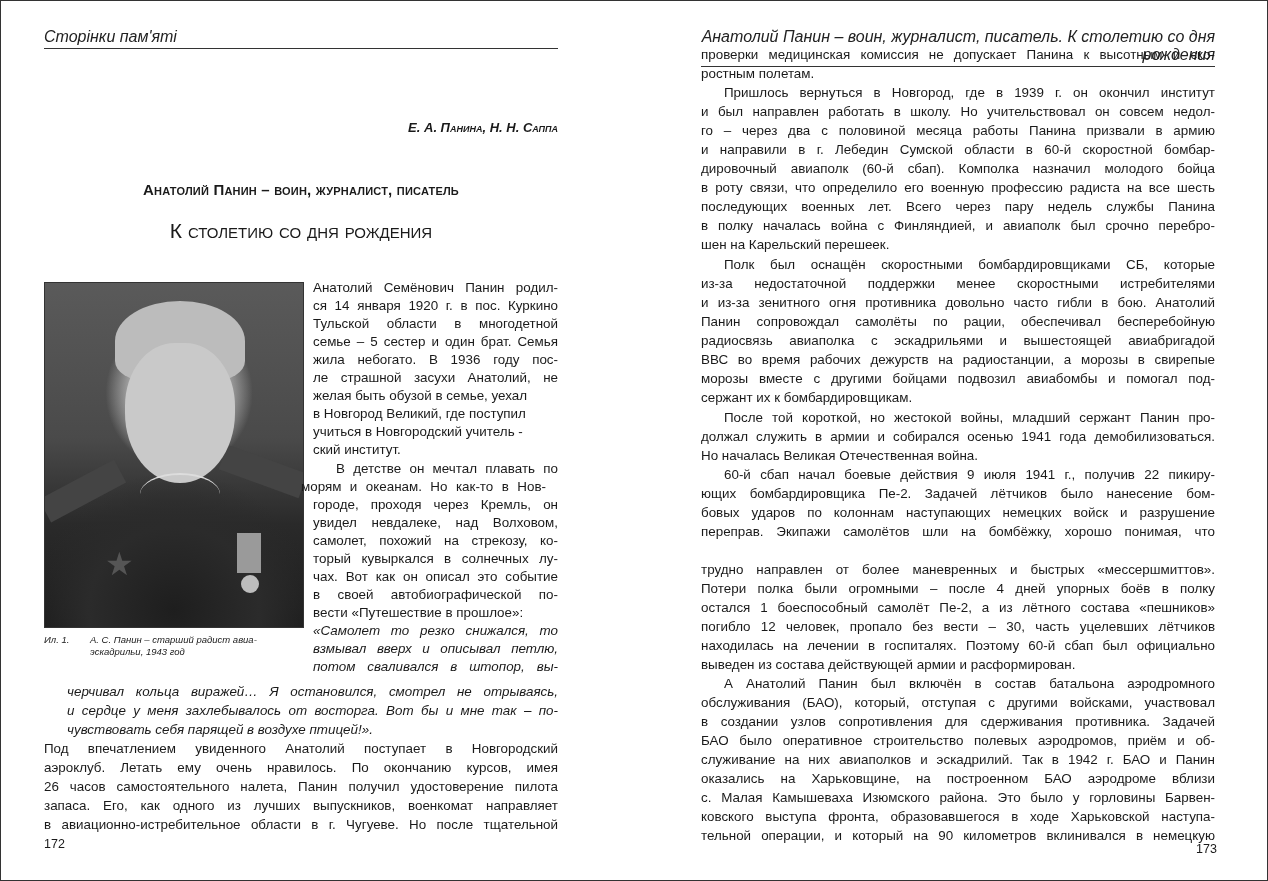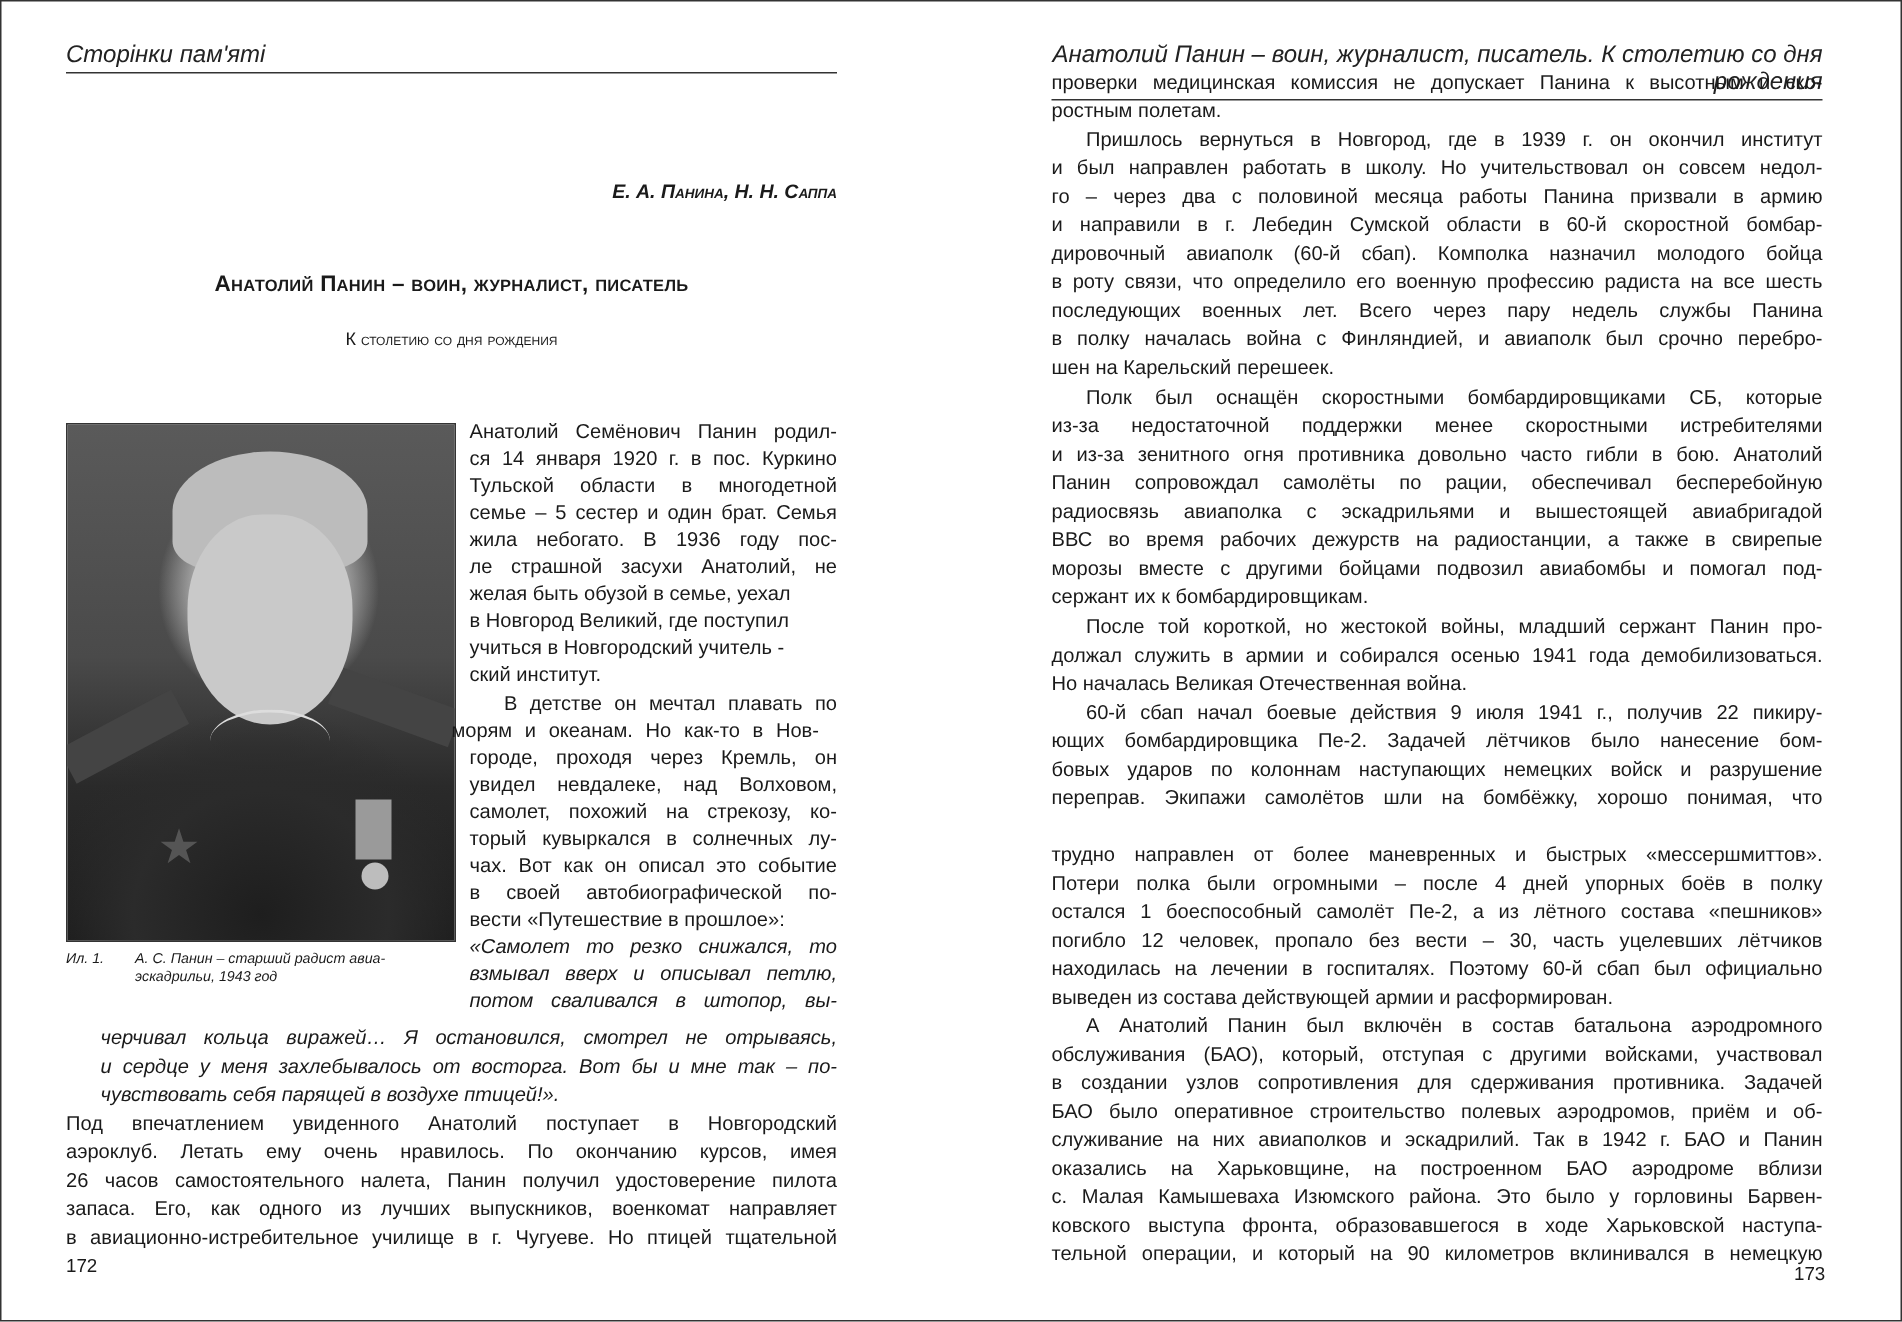--- a/index.html
+++ b/index.html
@@ -14,21 +14,21 @@
   .running-head { position: absolute; font-style: italic; font-size: 16px; color: #222;
                   border-bottom: 1.5px solid #333; padding-bottom: 2px; }
   .page-left .running-head { left: 44px; top: 28px; width: 514px; text-align: left; }
   .page-right .running-head { left: 67px; top: 28px; width: 514px; text-align: right; }
 
   .authors { position: absolute; left: 44px; top: 120px; width: 514px; text-align: right;
              font-weight: bold; font-style: italic; font-size: 13px; font-variant: small-caps; }
   .title { position: absolute; left: 44px; top: 181px; width: 514px; text-align: center;
            font-weight: bold; font-size: 15px; font-variant: small-caps; letter-spacing: 0.2px; }
   .subtitle { position: absolute; left: 44px; top: 219px; width: 514px; text-align: center;
-              font-size: 12px; font-variant: small-caps; }
+              font-size: 21px; font-variant: small-caps; }
 
   .photo { position: absolute; left: 44px; top: 282px; width: 258px; height: 344px;
            background:
              radial-gradient(ellipse 38% 30% at 52% 32%, #d8d8d8 0%, #b8b8b8 45%, transparent 75%),
              radial-gradient(ellipse 55% 40% at 50% 95%, #1e1e1e 0%, #2b2b2b 60%, transparent 100%),
              linear-gradient(180deg, #5a5a5a 0%, #4a4a4a 45%, #2a2a2a 70%, #1c1c1c 100%);
            border: 1px solid #333; overflow: hidden; }
   .photo .hair { position: absolute; left: 70px; top: 18px; width: 130px; height: 80px;
                  border-radius: 60% 60% 30% 30%; background: #bcbcbc; }
   .photo .face { position: absolute; left: 80px; top: 60px; width: 110px; height: 140px;
@@ -113,21 +113,21 @@
   <div class="ln it" style="left:313px;top:658px;width:245px">потом сваливался в штопор, вы-</div>
 
   <div class="ln it" style="left:67px;top:702px;width:491px">и сердце у меня захлебывалось от восторга. Вот бы и мне так – по-</div>
   <div class="ln it" style="left:67px;top:683px;width:491px">черчивал кольца виражей… Я остановился, смотрел не отрываясь,</div>
   <div class="ln it last" style="left:67px;top:721px;width:491px">чувствовать себя парящей в воздухе птицей!».</div>
 
   <div class="ln" style="left:44px;top:740px;width:514px">Под впечатлением увиденного Анатолий поступает в Новгородский</div>
   <div class="ln" style="left:44px;top:759px;width:514px">аэроклуб. Летать ему очень нравилось. По окончанию курсов, имея</div>
   <div class="ln" style="left:44px;top:778px;width:514px">26 часов самостоятельного налета, Панин получил удостоверение пилота</div>
   <div class="ln" style="left:44px;top:797px;width:514px">запаса. Его, как одного из лучших выпускников, военкомат направляет</div>
-  <div class="ln" style="left:44px;top:816px;width:514px">в авиационно-истребительное училище в г. Чугуеве. Но птицей тщательной</div>
+  <div class="ln" style="left:44px;top:816px;width:514px">в авиационно-истребительное области в г. Чугуеве. Но после тщательной</div>
 
   <div class="folio">172</div>
 </div>
 
 <div class="page page-right">
   <div class="running-head">Анатолий Панин – воин, журналист, писатель. К столетию со дня рождения</div>
 
   <div class="ln" style="left:67px;top:46px;width:514px">проверки медицинская комиссия не допускает Панина к высотным и ско-</div>
   <div class="ln last" style="left:67px;top:65px;width:514px">ростным полетам.</div>
   <div class="ln" style="left:90px;top:84px;width:491px">Пришлось вернуться в Новгород, где в 1939 г. он окончил институт</div>
@@ -137,21 +137,21 @@
   <div class="ln" style="left:67px;top:160px;width:514px">дировочный авиаполк (60-й сбап). Комполка назначил молодого бойца</div>
   <div class="ln" style="left:67px;top:179px;width:514px">в роту связи, что определило его военную профессию радиста на все шесть</div>
   <div class="ln" style="left:67px;top:198px;width:514px">последующих военных лет. Всего через пару недель службы Панина</div>
   <div class="ln" style="left:67px;top:217px;width:514px">в полку началась война с Финляндией, и авиаполк был срочно перебро-</div>
   <div class="ln last" style="left:67px;top:236px;width:514px">шен на Карельский перешеек.</div>
   <div class="ln" style="left:90px;top:256px;width:491px">Полк был оснащён скоростными бомбардировщиками СБ, которые</div>
   <div class="ln" style="left:67px;top:275px;width:514px">из-за недостаточной поддержки менее скоростными истребителями</div>
   <div class="ln" style="left:67px;top:294px;width:514px">и из-за зенитного огня противника довольно часто гибли в бою. Анатолий</div>
   <div class="ln" style="left:67px;top:313px;width:514px">Панин сопровождал самолёты по рации, обеспечивал бесперебойную</div>
   <div class="ln" style="left:67px;top:332px;width:514px">радиосвязь авиаполка с эскадрильями и вышестоящей авиабригадой</div>
-  <div class="ln" style="left:67px;top:351px;width:514px">ВВС во время рабочих дежурств на радиостанции, а также в свирепые</div>
+  <div class="ln" style="left:67px;top:351px;width:514px">ВВС во время рабочих дежурств на радиостанции, а морозы в свирепые</div>
   <div class="ln" style="left:67px;top:370px;width:514px">морозы вместе с другими бойцами подвозил авиабомбы и помогал под-</div>
   <div class="ln last" style="left:67px;top:389px;width:514px">сержант их к бомбардировщикам.</div>
   <div class="ln" style="left:90px;top:409px;width:491px">После той короткой, но жестокой войны, младший сержант Панин про-</div>
   <div class="ln" style="left:67px;top:428px;width:514px">должал служить в армии и собирался осенью 1941 года демобилизоваться.</div>
   <div class="ln last" style="left:67px;top:447px;width:514px">Но началась Великая Отечественная война.</div>
   <div class="ln" style="left:90px;top:466px;width:491px">60-й сбап начал боевые действия 9 июля 1941 г., получив 22 пикиру-</div>
   <div class="ln" style="left:67px;top:485px;width:514px">ющих бомбардировщика Пе-2. Задачей лётчиков было нанесение бом-</div>
   <div class="ln" style="left:67px;top:504px;width:514px">бовых ударов по колоннам наступающих немецких войск и разрушение</div>
   <div class="ln" style="left:67px;top:523px;width:514px">переправ. Экипажи самолётов шли на бомбёжку, хорошо понимая, что</div>
   <div class="ln" style="left:67px;top:561px;width:514px">трудно направлен от более маневренных и быстрых «мессершмиттов».</div>

